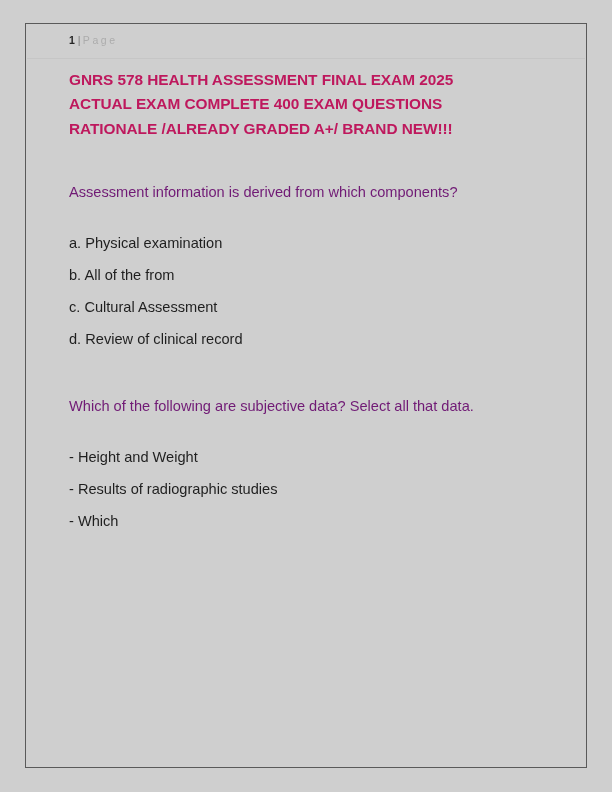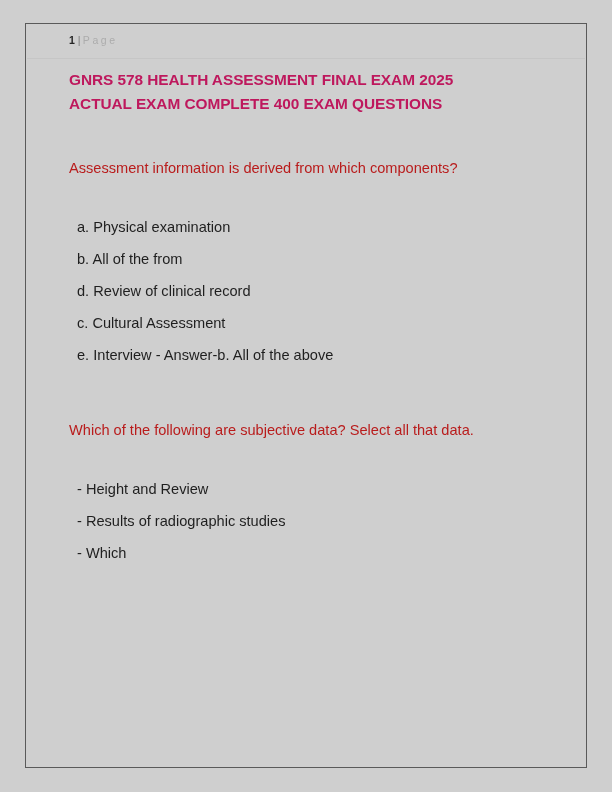--- a/index.html
+++ b/index.html
@@ -86,30 +86,30 @@
     line-height: 24.3px;
     margin: 0;
     letter-spacing: -0.05px;
   }
   .doc-title .tline { display: block; white-space: nowrap; }
 
   .spacer-lg { height: 40px; }
   .spacer-md { height: 24px; }
 
   .question {
-    color: #b91c1c;
+    color: #701a75;
     font-size: 14.6px;
     line-height: 22px;
     margin: 0;
     width: 462px;
   }
 
   .opt-list, .bullet-list {
     list-style: none;
-    margin: 8px;
+    margin: 0;
     padding: 0;
   }
   .opt-list li, .bullet-list li {
     color: #1f1f1f;
     font-size: 14.6px;
     line-height: 32px;
     white-space: nowrap;
   }
 </style>
 </head>
@@ -121,43 +121,43 @@
     <div class="doc-header">
       <span class="hdr-pagenum">1</span><span class="hdr-sep">|</span><span class="hdr-word">Page</span>
     </div>
     <div class="header-rule"></div>
 
     <div class="content">
 
       <h1 class="doc-title">
         <span class="tline">GNRS 578 HEALTH ASSESSMENT FINAL EXAM 2025</span>
         <span class="tline">ACTUAL EXAM COMPLETE 400 EXAM QUESTIONS</span>
+        <span class="tline">RATIONALE /ALREADY GRADED A+/ BRAND NEW!!!</span>
       </h1>
 
       <div class="spacer-lg"></div>
 
       <p class="question">Assessment information is derived from which components?</p>
 
       <div class="spacer-md"></div>
 
       <ul class="opt-list">
         <li>a. Physical examination</li>
         <li>b. All of the from</li>
+        <li>c. Cultural Assessment</li>
         <li>d. Review of clinical record</li>
-        <li>c. Cultural Assessment</li>
-        <li>e. Interview - Answer-b. All of the above</li>
       </ul>
 
       <div class="spacer-lg"></div>
 
       <p class="question">Which of the following are subjective data? Select all that data.</p>
 
       <div class="spacer-md"></div>
 
       <ul class="bullet-list">
-        <li>- Height and Review</li>
+        <li>- Height and Weight</li>
         <li>- Results of radiographic studies</li>
         <li>- Which</li>
       </ul>
 
     </div>
   </div>
 </div>
 
 </body></html>

